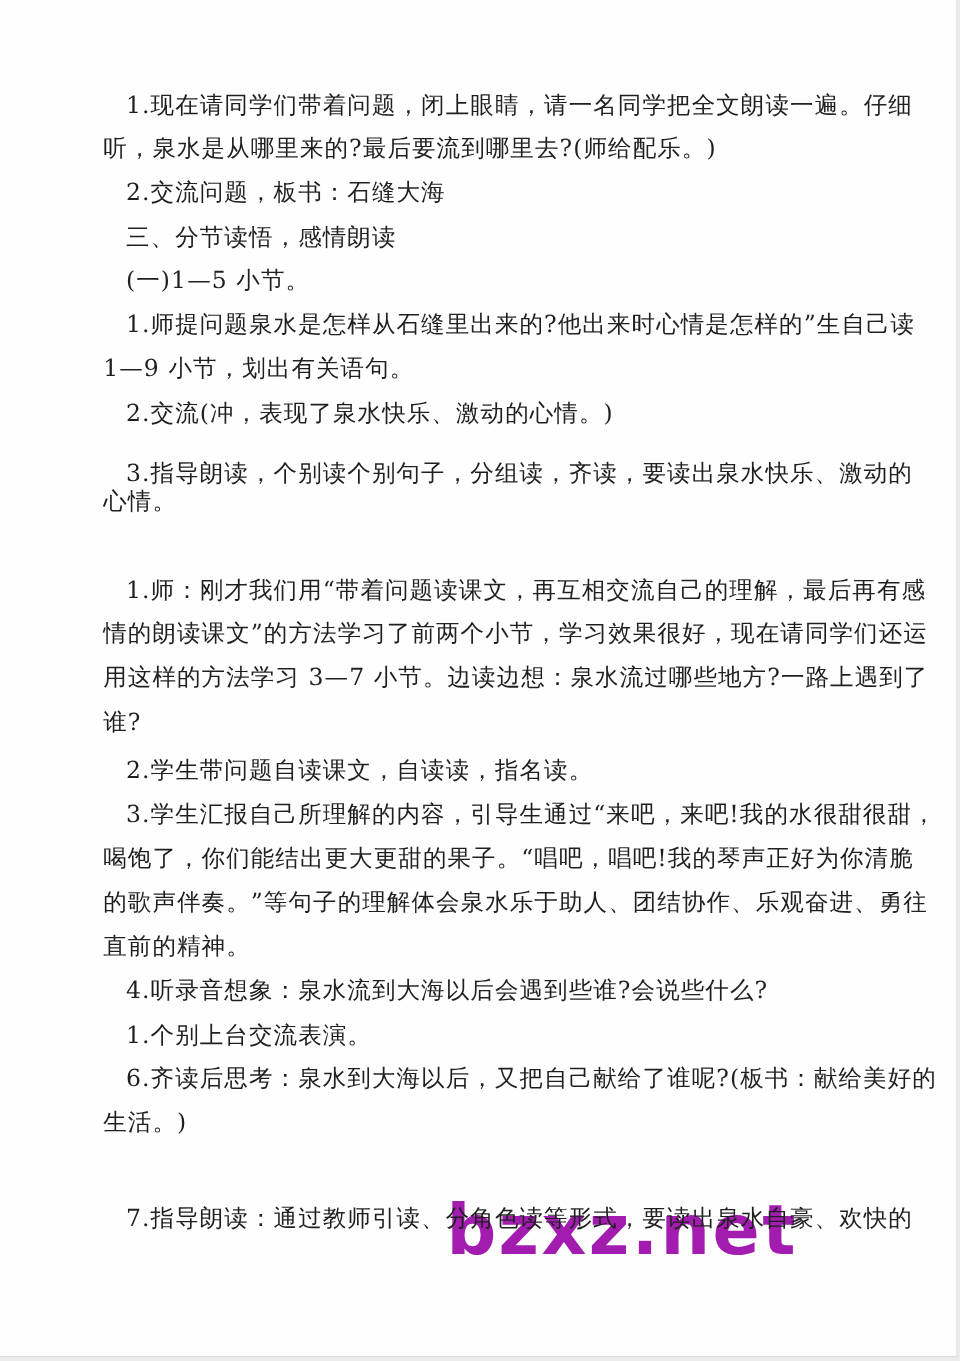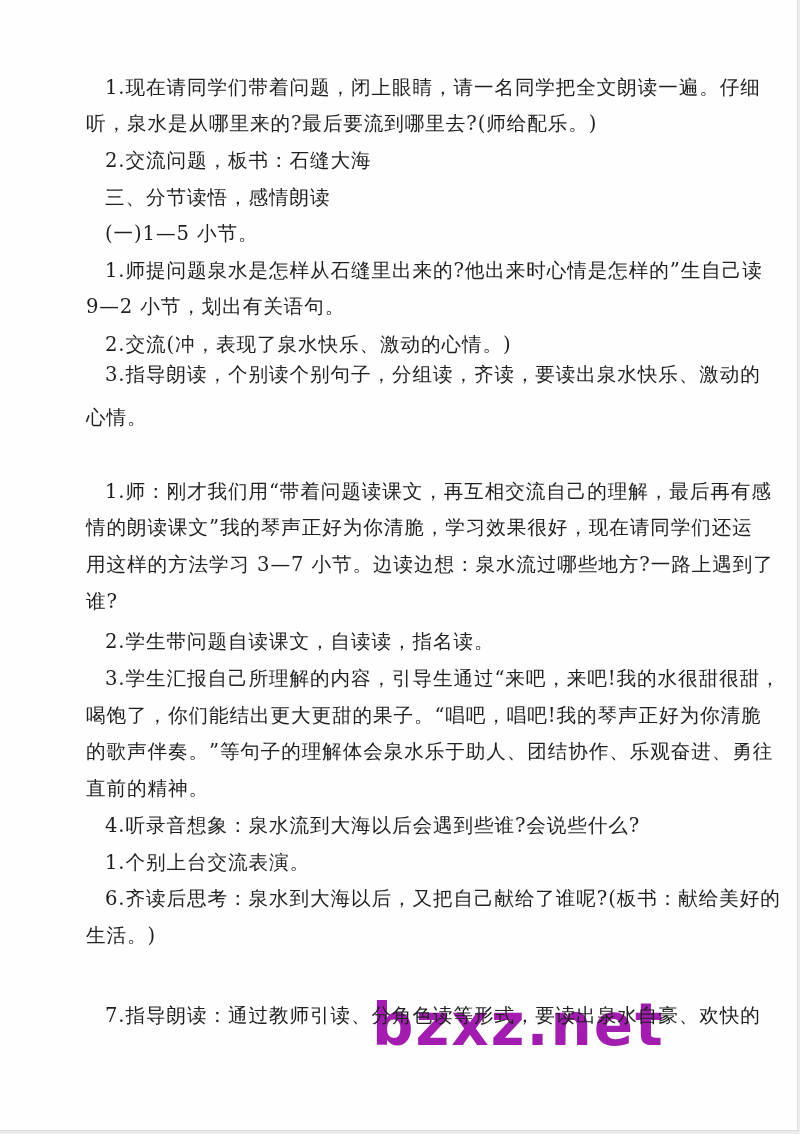--- a/index.html
+++ b/index.html
@@ -61,26 +61,26 @@
 
 <div class="page">
   <div class="watermark">bzxz.net</div>
 
   <div class="line indent" style="top:70px">1.现在请同学们带着问题，闭上眼睛，请一名同学把全文朗读一遍。仔细</div>
   <div class="line" style="top:106px">听，泉水是从哪里来的?最后要流到哪里去?(师给配乐。)</div>
   <div class="line indent" style="top:143px">2.交流问题，板书：石缝大海</div>
   <div class="line indent" style="top:180px">三、分节读悟，感情朗读</div>
   <div class="line indent" style="top:216px">(一)1—5 小节。</div>
   <div class="line indent" style="top:253px">1.师提问题泉水是怎样从石缝里出来的?他出来时心情是怎样的”生自己读</div>
-  <div class="line" style="top:289px">9—2 小节，划出有关语句。</div>
+  <div class="line" style="top:289px">1—9 小节，划出有关语句。</div>
   <div class="line indent" style="top:327px">2.交流(冲，表现了泉水快乐、激动的心情。)</div>
-  <div class="line indent" style="top:357px">3.指导朗读，个别读个别句子，分组读，齐读，要读出泉水快乐、激动的</div>
+  <div class="line indent" style="top:377px">3.指导朗读，个别读个别句子，分组读，齐读，要读出泉水快乐、激动的</div>
   <div class="line" style="top:400px">心情。</div>
   <div class="line indent" style="top:474px">1.师：刚才我们用“带着问题读课文，再互相交流自己的理解，最后再有感</div>
-  <div class="line" style="top:510px">情的朗读课文”我的琴声正好为你清脆，学习效果很好，现在请同学们还运</div>
+  <div class="line" style="top:510px">情的朗读课文”的方法学习了前两个小节，学习效果很好，现在请同学们还运</div>
   <div class="line" style="top:547px">用这样的方法学习 3—7 小节。边读边想：泉水流过哪些地方?一路上遇到了</div>
   <div class="line" style="top:584px">谁?</div>
   <div class="line indent" style="top:624px">2.学生带问题自读课文，自读读，指名读。</div>
   <div class="line indent" style="top:661px">3.学生汇报自己所理解的内容，引导生通过“来吧，来吧!我的水很甜很甜，</div>
   <div class="line" style="top:698px">喝饱了，你们能结出更大更甜的果子。“唱吧，唱吧!我的琴声正好为你清脆</div>
   <div class="line" style="top:771px">直前的精神。</div>
   <div class="line" style="top:734px">的歌声伴奏。”等句子的理解体会泉水乐于助人、团结协作、乐观奋进、勇往</div>
   <div class="line indent" style="top:808px">4.听录音想象：泉水流到大海以后会遇到些谁?会说些什么?</div>
   <div class="line indent" style="top:845px">1.个别上台交流表演。</div>
   <div class="line indent" style="top:881px">6.齐读后思考：泉水到大海以后，又把自己献给了谁呢?(板书：献给美好的</div>

